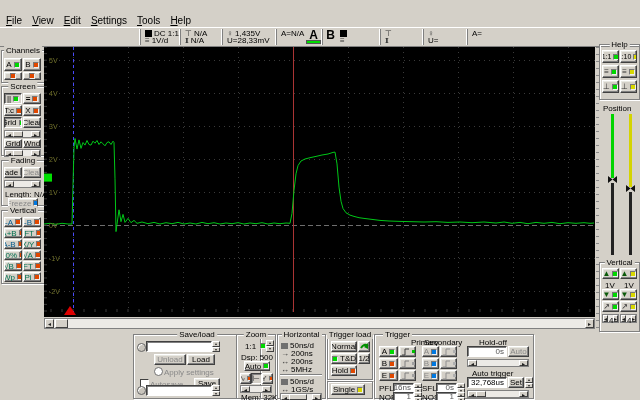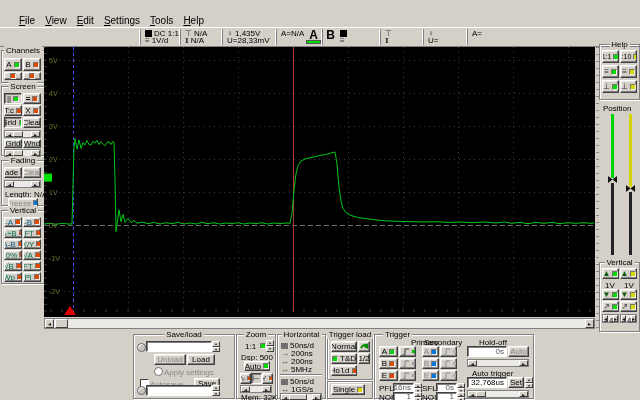--- a/index.html
+++ b/index.html
@@ -3,21 +3,21 @@
 <meta charset="utf-8">
 <style>
   html,body{margin:0;padding:0;background:#404040;}
   .win{position:relative;width:640px;height:400px;background:#d4d0c8;overflow:hidden;
        font-family:"Liberation Sans","DejaVu Sans",sans-serif;font-size:8px;color:#000;}
   
   .titlebar{position:absolute;left:0;top:0;width:640px;height:14px;
     background:linear-gradient(90deg,#000080,#1084d0);color:#fff;font-size:10px;font-weight:bold;
     display:flex;align-items:center;gap:3px;padding-left:2px;box-sizing:border-box;}
   .menubar{position:absolute;left:0;top:14px;width:592px;height:13px;display:flex;align-items:center;
-    font-size:10px;padding-left:14px;box-sizing:border-box;}
+    font-size:10px;padding-left:1px;box-sizing:border-box;}
   .mi{display:inline-block;padding:0 5px;}
   .mi::first-letter{text-decoration:underline;}
   .toolbar{position:absolute;left:0;top:27px;width:640px;height:20px;border-top:1px solid #fff;
     border-bottom:1px solid #808080;background:#d4d0c8;box-sizing:border-box;}
   .tcell{position:absolute;top:1px;height:16px;display:flex;flex-direction:column;justify-content:space-between;
     border-left:1px solid #808080;box-shadow:-1px 0 0 #fff;padding:1px 0 1px 4px;box-sizing:border-box;}
   .trow{display:flex;align-items:center;gap:2px;line-height:7px;white-space:nowrap;}
   .big-ch{font-size:12px;font-weight:bold;line-height:10px;}
   .grn-sq{width:13px;height:7px;background:#00dc00;border:1px solid #555;}
   .blk-sq{width:7px;height:7px;background:#000;}
@@ -497,21 +497,21 @@
           <span class="sbb r" style="width:5px;">▸</span>
         </div>
       <div class="hsb" style="left:20px;top:51px;width:17px;height:9px;">
           <span class="sbb l" style="width:5px;">◂</span>
           <span class="lbl" style="left:6px;top:1px;">4</span>
           <span class="sbb r" style="width:5px;">▸</span>
         </div>
     </div>
   </div>
 
-  <div class="grp" style="left:133px;top:334px;width:100px;height:63px;">
+  <div class="grp" style="left:133px;top:334px;width:100px;height:63px;padding-left:26px;">
     <span class="leg">Save/load</span>
     <span class="dial" style="left:3px;top:8px;"></span>
     <div class="field" style="left:12px;top:6px;width:66px;height:11px;"></div>
     <div class="spin" style="left:78px;top:6px;height:11px;">
         <span>▴</span>
         <span>▾</span>
       </div>
     <div class="btn dis" style="left:20px;top:19px;width:32px;height:11px;">
         <span>Unload</span>
       </div>
@@ -609,21 +609,21 @@
           <polygon points="8,0 8,6 4,4" fill="#009000"></polygon>
         </svg>
       </div>
     <div class="btn" style="left:3px;top:18px;width:26px;height:11px;">
         <span class="led lg"></span>
         <span>T&amp;D</span>
       </div>
     <div class="btn" style="left:30px;top:18px;width:12px;height:11px;">
         <span>1/2</span>
       </div>
-    <div class="btn" style="left:3px;top:30px;width:26px;height:11px;font-family:Liberation Mono, monospace;">
+    <div class="btn" style="left:3px;top:30px;width:26px;height:11px;">
         <span>Hold</span>
         <span class="led lr"></span>
       </div>
   </div>
   <div class="grp" style="left:327px;top:381px;width:44px;height:16px;">
     <div class="btn" style="left:3px;top:2px;width:34px;height:11px;">
         <span>Single</span>
         <span class="led ly"></span>
       </div>
   </div>

